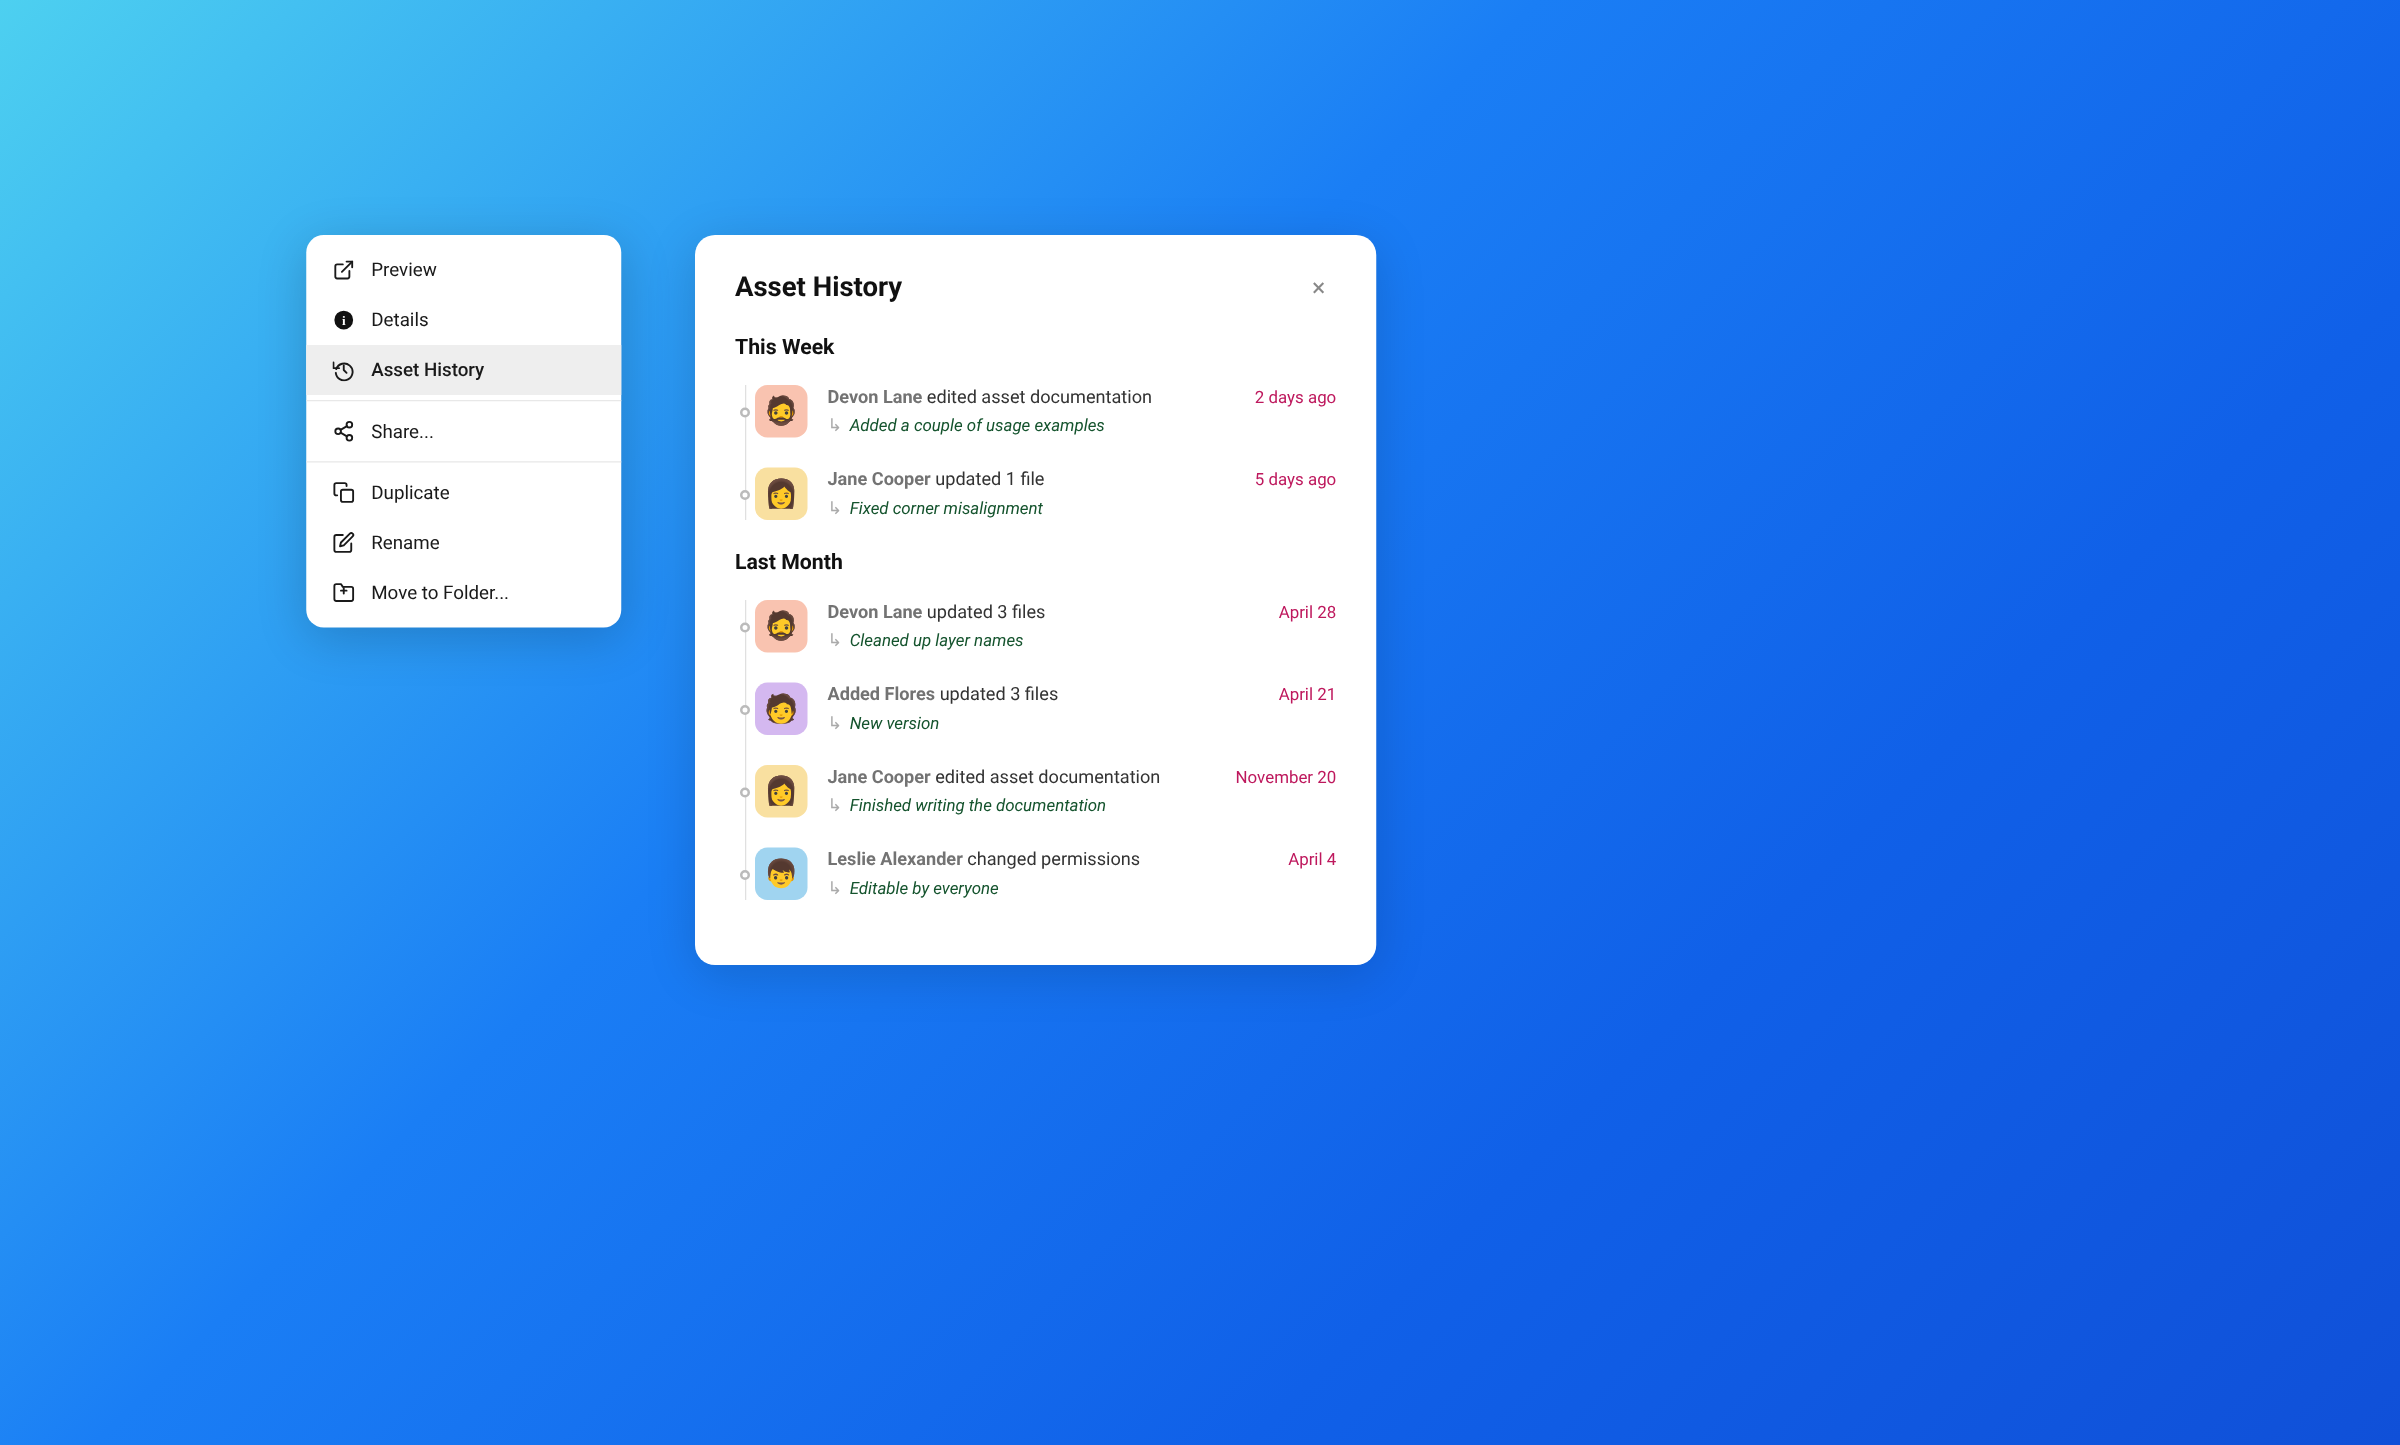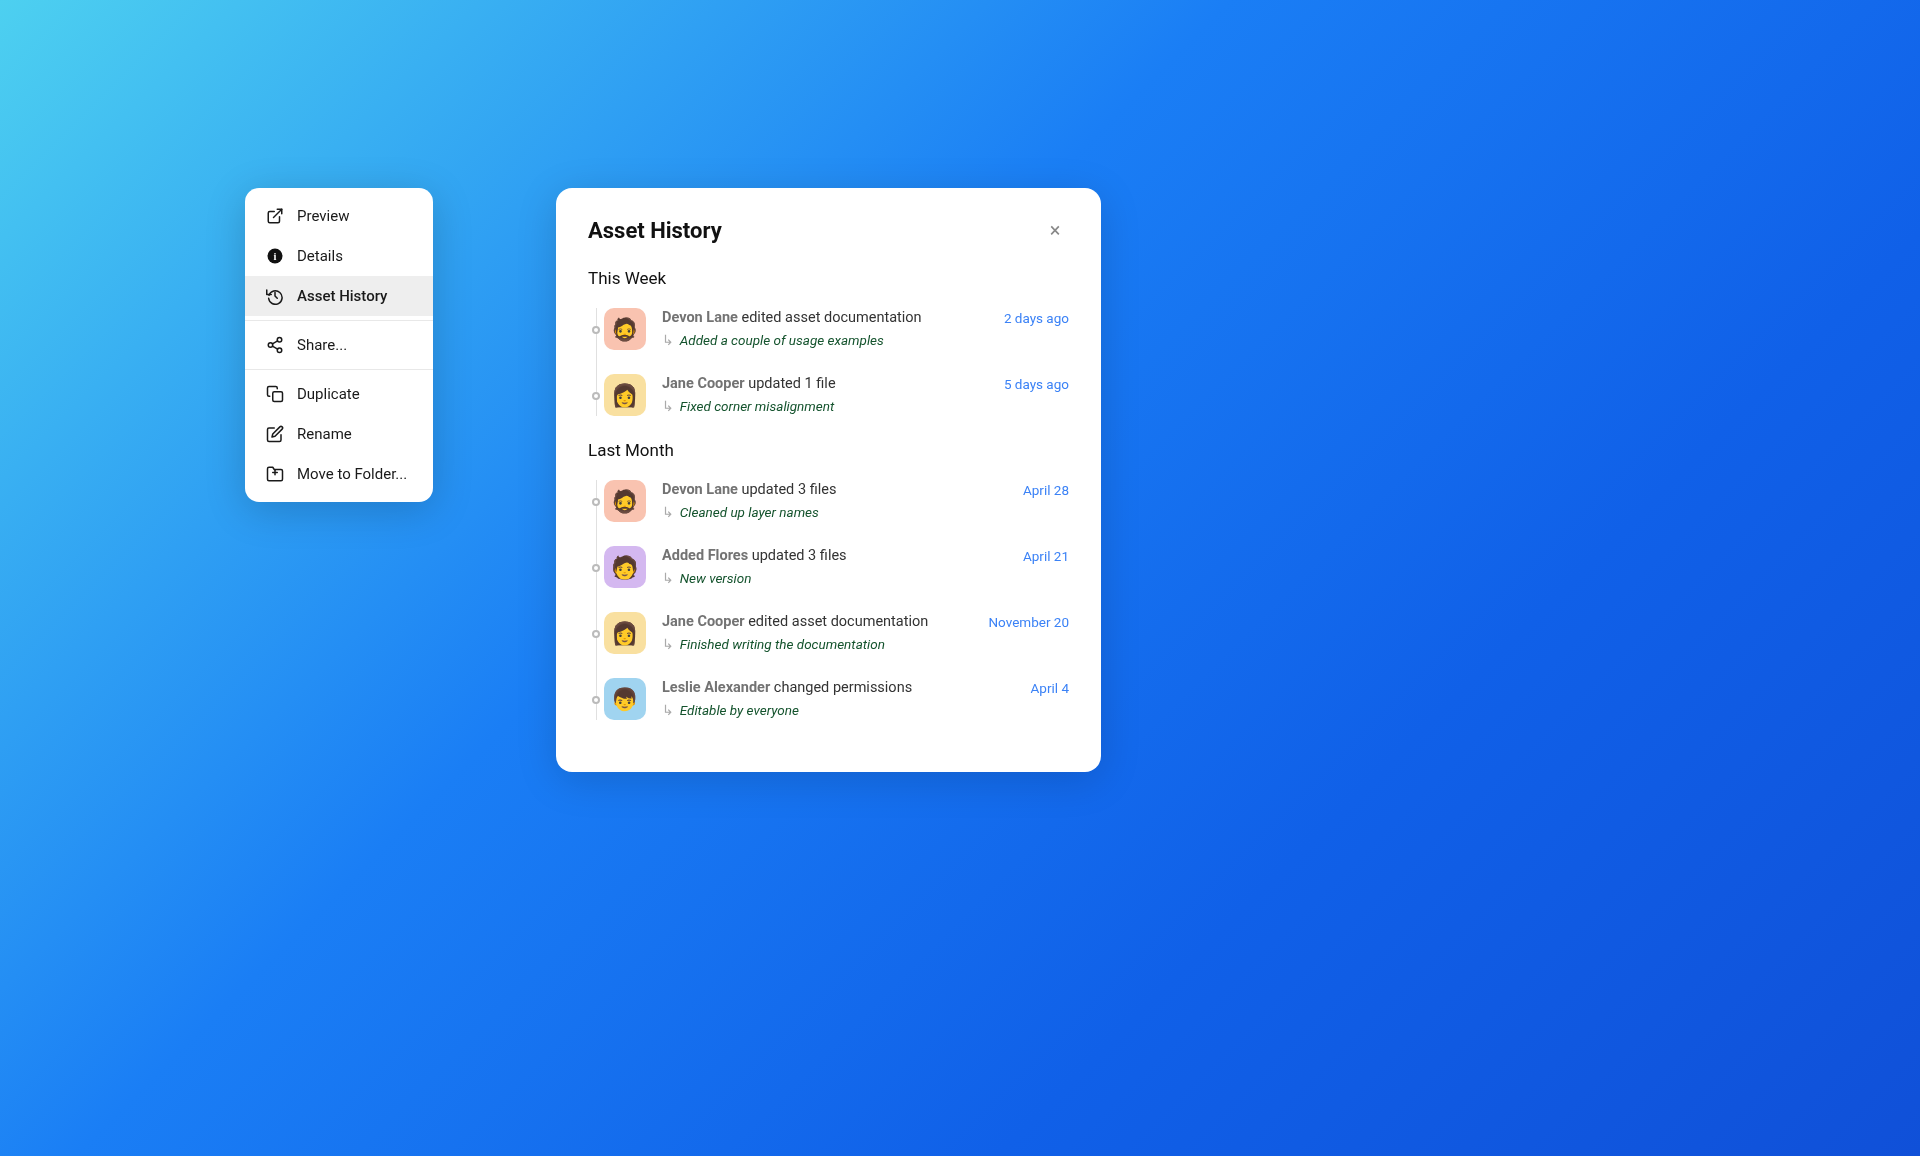--- a/index.html
+++ b/index.html
@@ -11,21 +11,21 @@
       font-family: -apple-system, BlinkMacSystemFont, 'Segoe UI', Roboto, sans-serif;
       position: relative;
       overflow: hidden;
     }
 
     
     .context-menu {
       position: absolute;
       top: 188px;
       left: 245px;
-      width: 188px;
+      width: 252px;
       background: #ffffff;
       border-radius: 14px;
       box-shadow: 0 8px 40px rgba(0,0,0,0.18);
       padding: 8px 0;
     }
 
     .menu-item {
       display: flex;
       align-items: center;
       gap: 12px;
@@ -91,21 +91,21 @@
       align-items: center;
       justify-content: center;
       cursor: pointer;
       color: #888;
       font-size: 20px;
       border-radius: 50%;
     }
 
     .section-label {
       font-size: 17px;
-      font-weight: 400;
+      font-weight: 700;
       color: #111111;
       margin-bottom: 20px;
     }
 
     .timeline {
       position: relative;
       padding-left: 16px;
     }
 
     .timeline::before {
@@ -172,21 +172,21 @@
       line-height: 1.4;
     }
 
     .item-text strong {
       font-weight: 700;
       color: #737373;
     }
 
     .item-time {
       font-size: 13.5px;
-      color: #3b82f6;
+      color: #be185d;
       white-space: nowrap;
       flex-shrink: 0;
       padding-top: 2px;
     }
 
     .item-note {
       display: flex;
       align-items: center;
       gap: 6px;
       margin-top: 4px;

